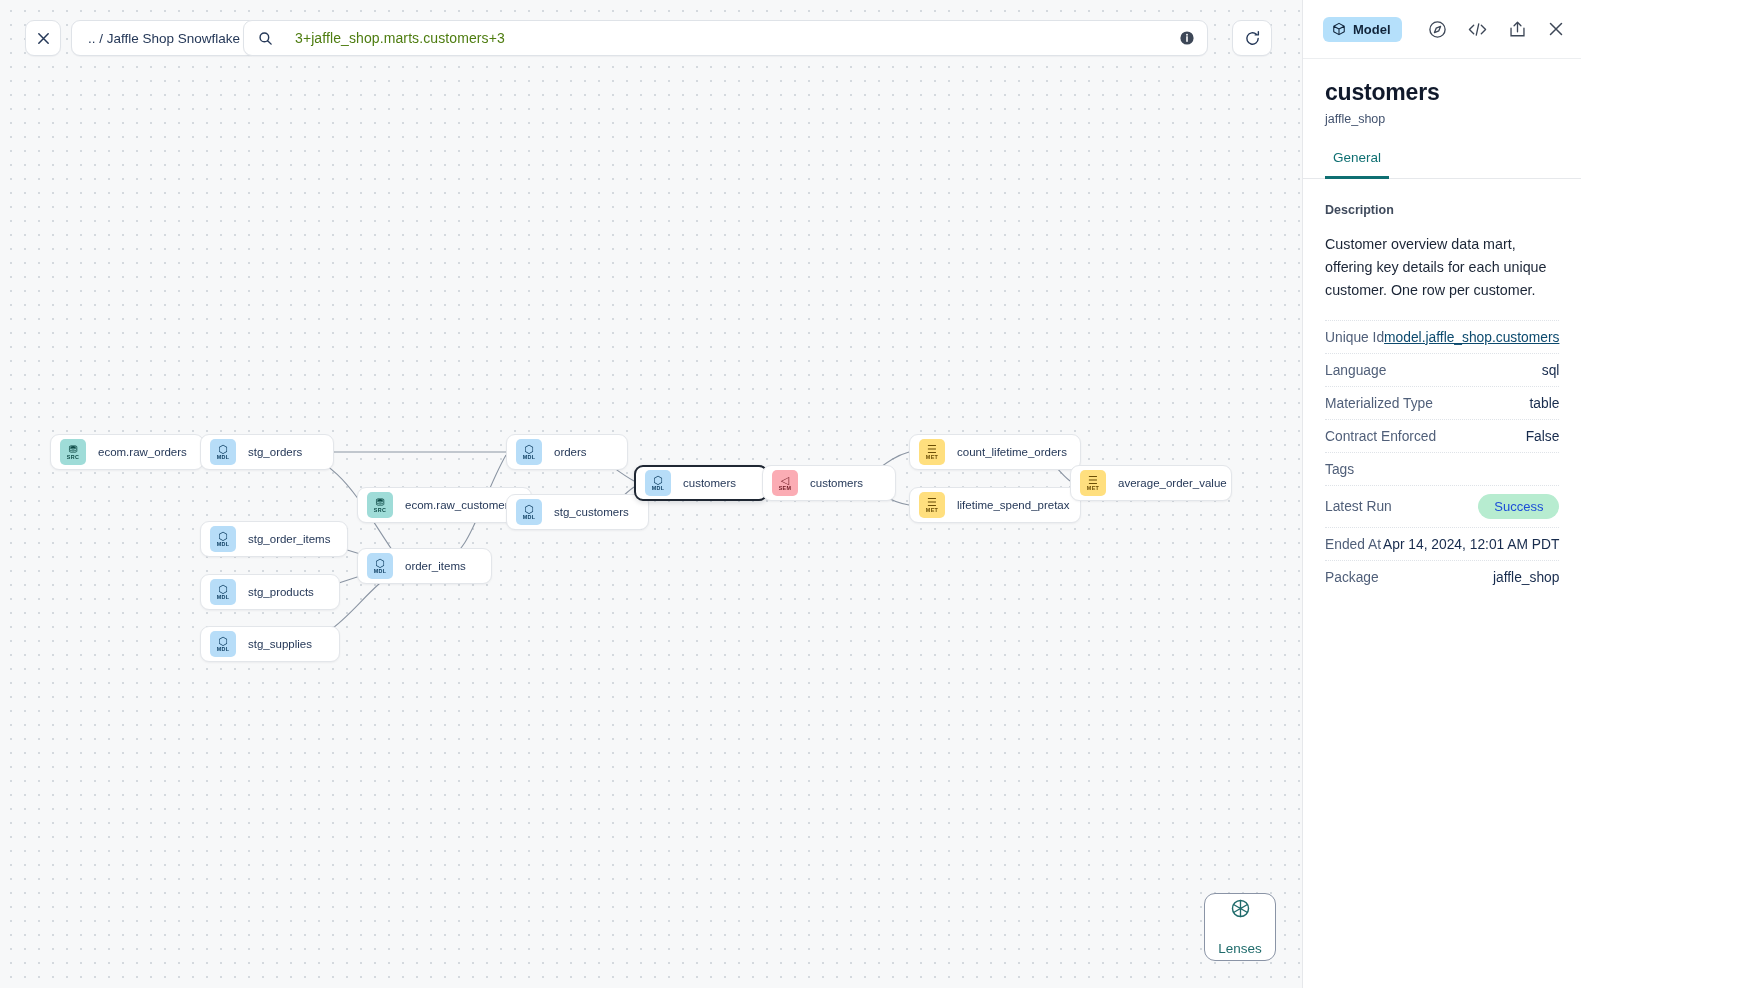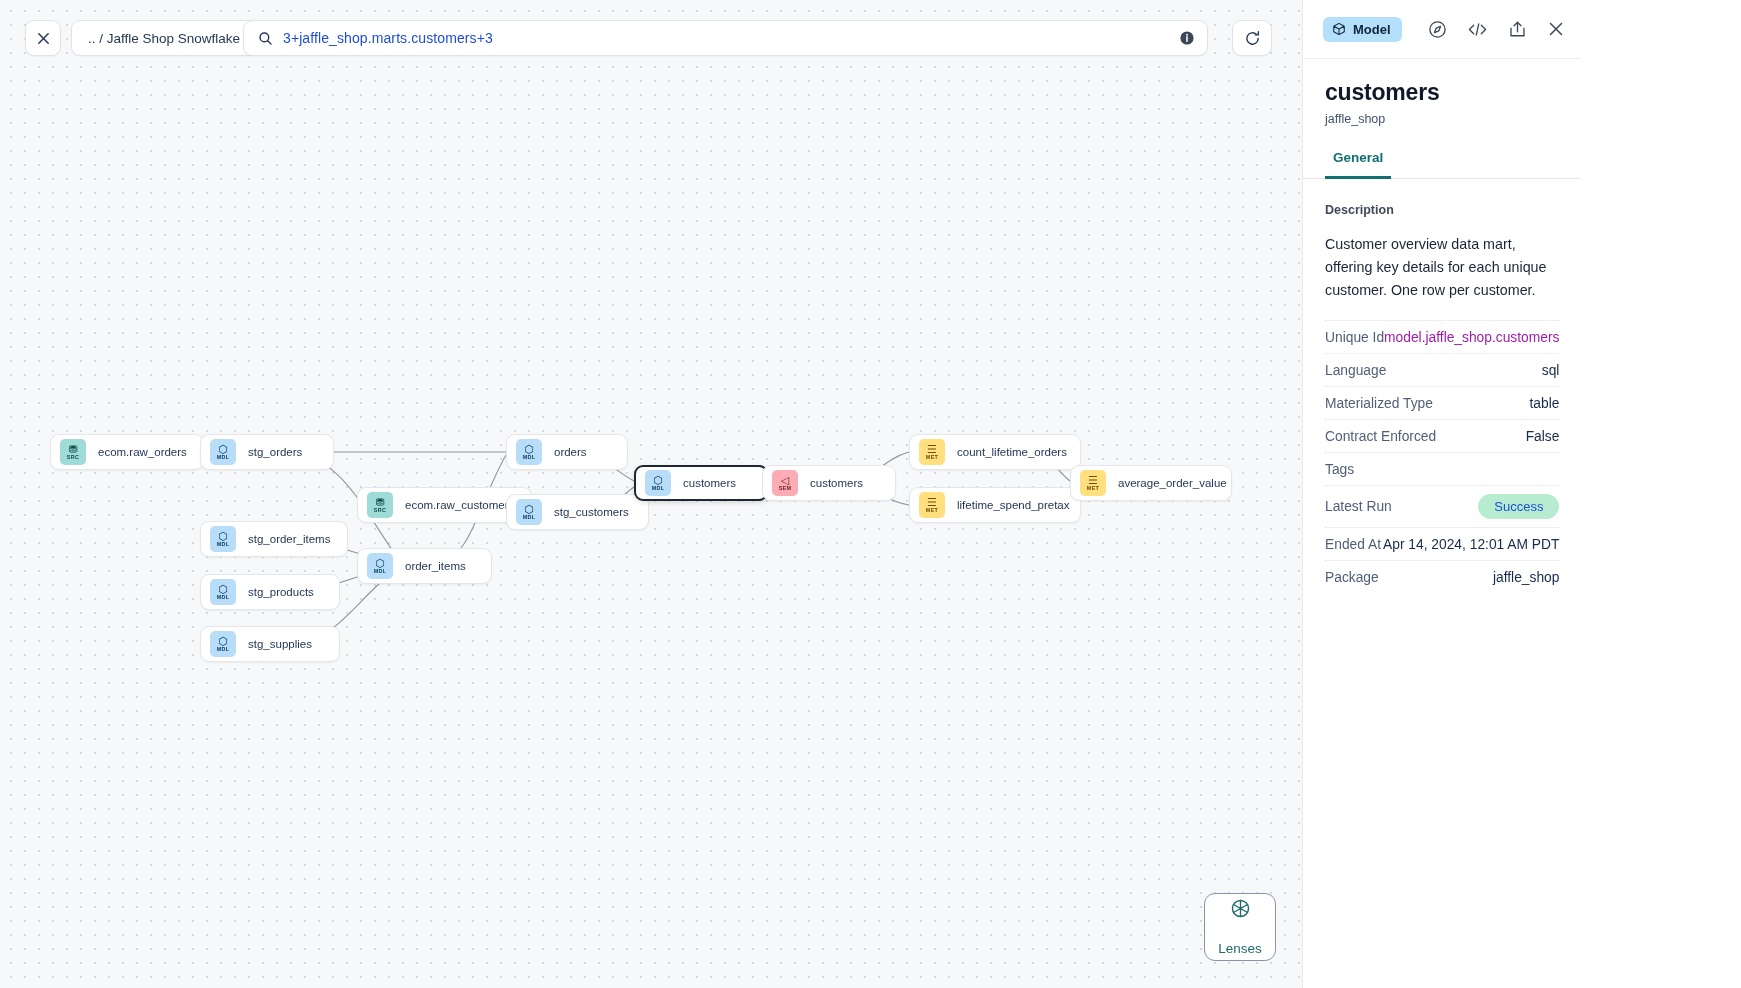--- a/index.html
+++ b/index.html
@@ -31,21 +31,21 @@
     display: flex; align-items: center;
     box-shadow: 0 1px 1px rgba(16,24,40,.04);
   }
   #close-btn { left: 25px; top: 20px; width: 36px; height: 36px; justify-content: center; cursor: pointer; }
   #breadcrumb-btn { left: 71px; top: 20px; height: 36px; padding: 0 16px; justify-content: center; cursor: pointer; }
   #breadcrumb-btn .bc-text { font-size: 13.5px; color: #253858; white-space: nowrap; }
   #search-box {
     left: 243px; top: 20px; width: 965px; height: 36px;
     padding: 0 12px 0 14px; cursor: text;
   }
-  #search-box .sq { flex: 1; font-size: 14px; color: #1d4ed8; margin-left: 10px; letter-spacing: .1px; }
+  #search-box .sq { flex: 1; font-size: 14px; color: #4d7c0f; margin-left: 22px; letter-spacing: .1px; }
   #refresh-btn { left: 1232px; top: 20px; width: 40px; height: 36px; justify-content: center; cursor: pointer; }
   .ico { display: inline-flex; align-items: center; justify-content: center; }
 
   
   .node {
     position: absolute;
     background: #ffffff;
     border: 1px solid #e3e6ea;
     border-radius: 9px;
     display: flex; align-items: center;
@@ -98,38 +98,38 @@
   }
   #head-icons { margin-left: auto; display: flex; align-items: center; gap: 20px; }
   #head-icons .hi { cursor: pointer; display: flex; }
 
   #panel-title-wrap { padding: 20px 22px 0 22px; }
   #panel-title { font-size: 23px; font-weight: 700; color: #10192b; letter-spacing: -.2px; }
   #panel-sub { font-size: 12.5px; color: #42526e; margin-top: 6px; }
 
   #tabs { display: flex; padding: 0 22px; margin-top: 24px; border-bottom: 1px solid #e6e8eb; }
   .tab {
-    font-size: 13.5px; color: #0f6f72; font-weight: 700;
+    font-size: 13.5px; color: #0f6f72; font-weight: 400;
     padding: 0 8px 11px 8px; border-bottom: 3px solid #0f6f72;
     cursor: pointer; margin-bottom: -1px;
   }
 
   #panel-body { padding: 24px 22px 0 22px; overflow: hidden; }
   .sec-label { font-size: 12.5px; font-weight: 700; color: #3f4a5c; }
   #desc { font-size: 14.3px; color: #1b2536; line-height: 1.62; margin-top: 16px; }
   #rows { margin-top: 18px; }
   .row {
     display: flex; align-items: center; justify-content: space-between;
     min-height: 33px; padding: 8px 0;
     border-top: 1px dotted #dfe3e8;
   }
   .row:first-child { border-top: 1px dotted #dfe3e8; }
   .rk { font-size: 13.8px; color: #505f79; white-space: nowrap; }
   .rv { font-size: 13.8px; color: #172b4d; text-align: right; display: flex; align-items: center; gap: 9px; }
-  .rv.link { color: #a21caf; cursor: pointer; }
+  .rv.link { color: #0c4a6e; text-decoration: underline; cursor: pointer; }
   .rv.teal { color: #0f6f72; cursor: pointer; }
   .copy-ico { cursor: pointer; display: flex; }
   .pill {
     background: #b7ecd0; color: #1d4ed8;
     font-size: 13px; border-radius: 13px; padding: 5px 16px;
   }
 </style>
 </head>
 <body>
 

